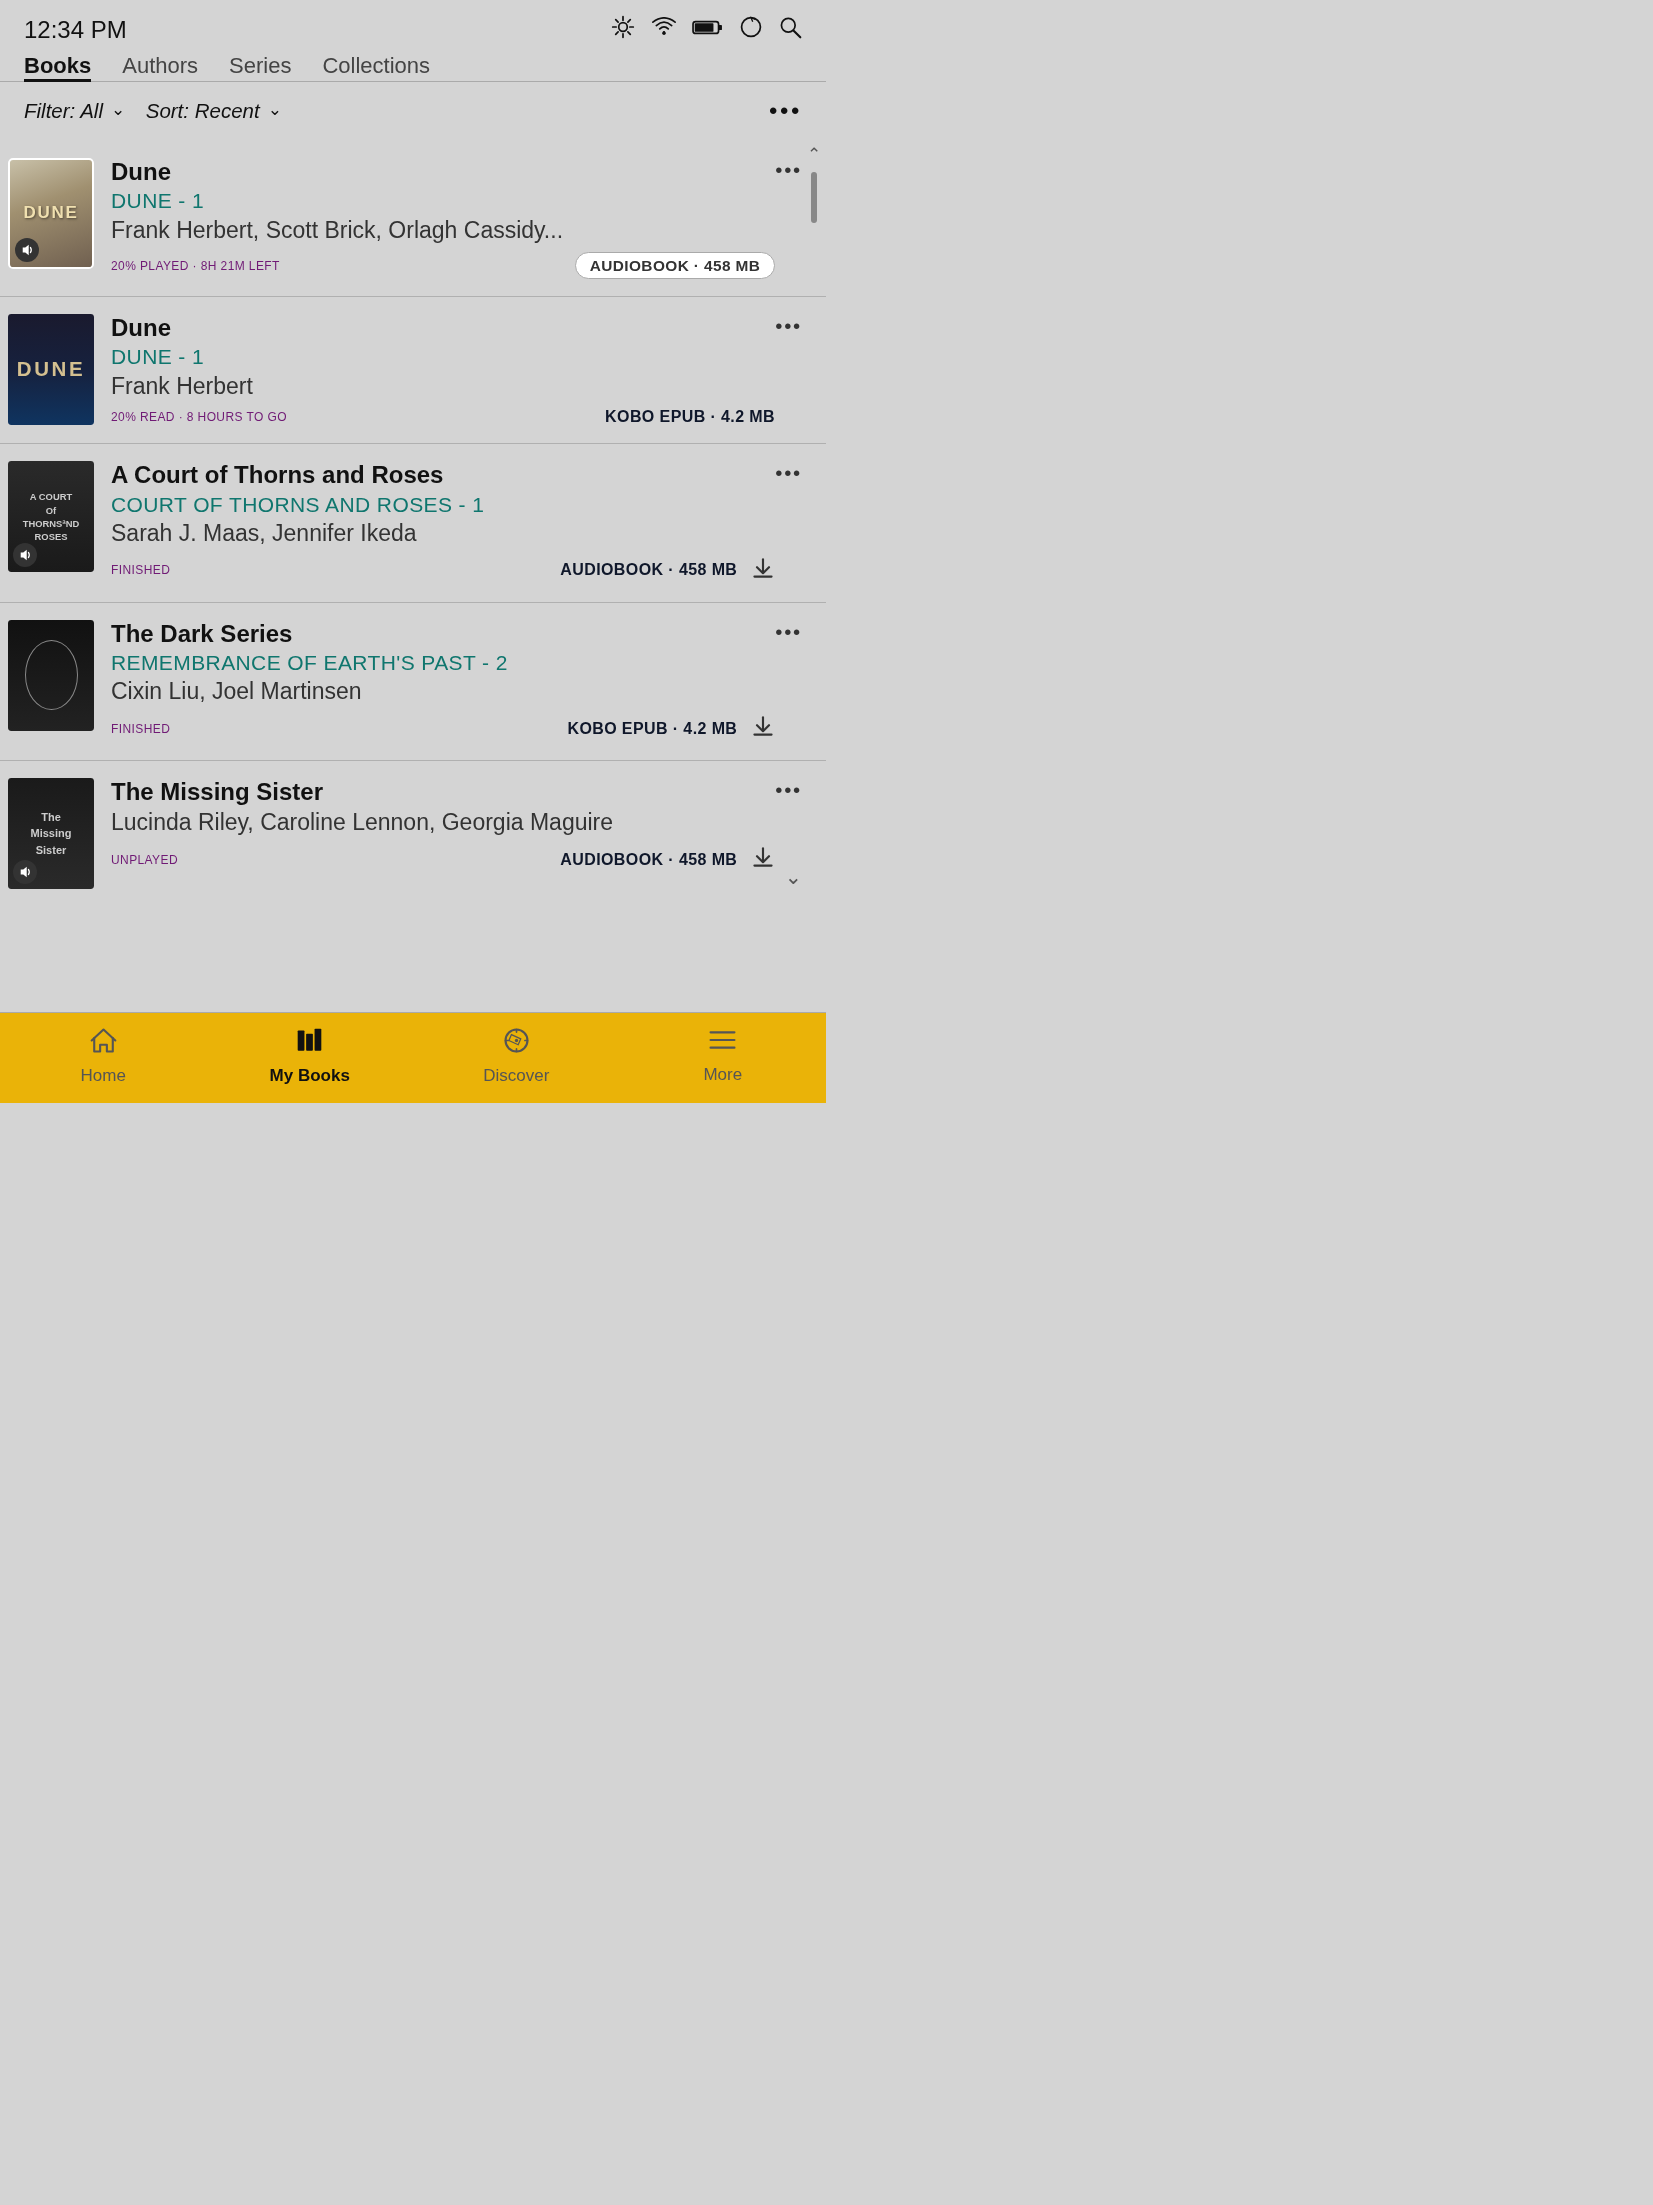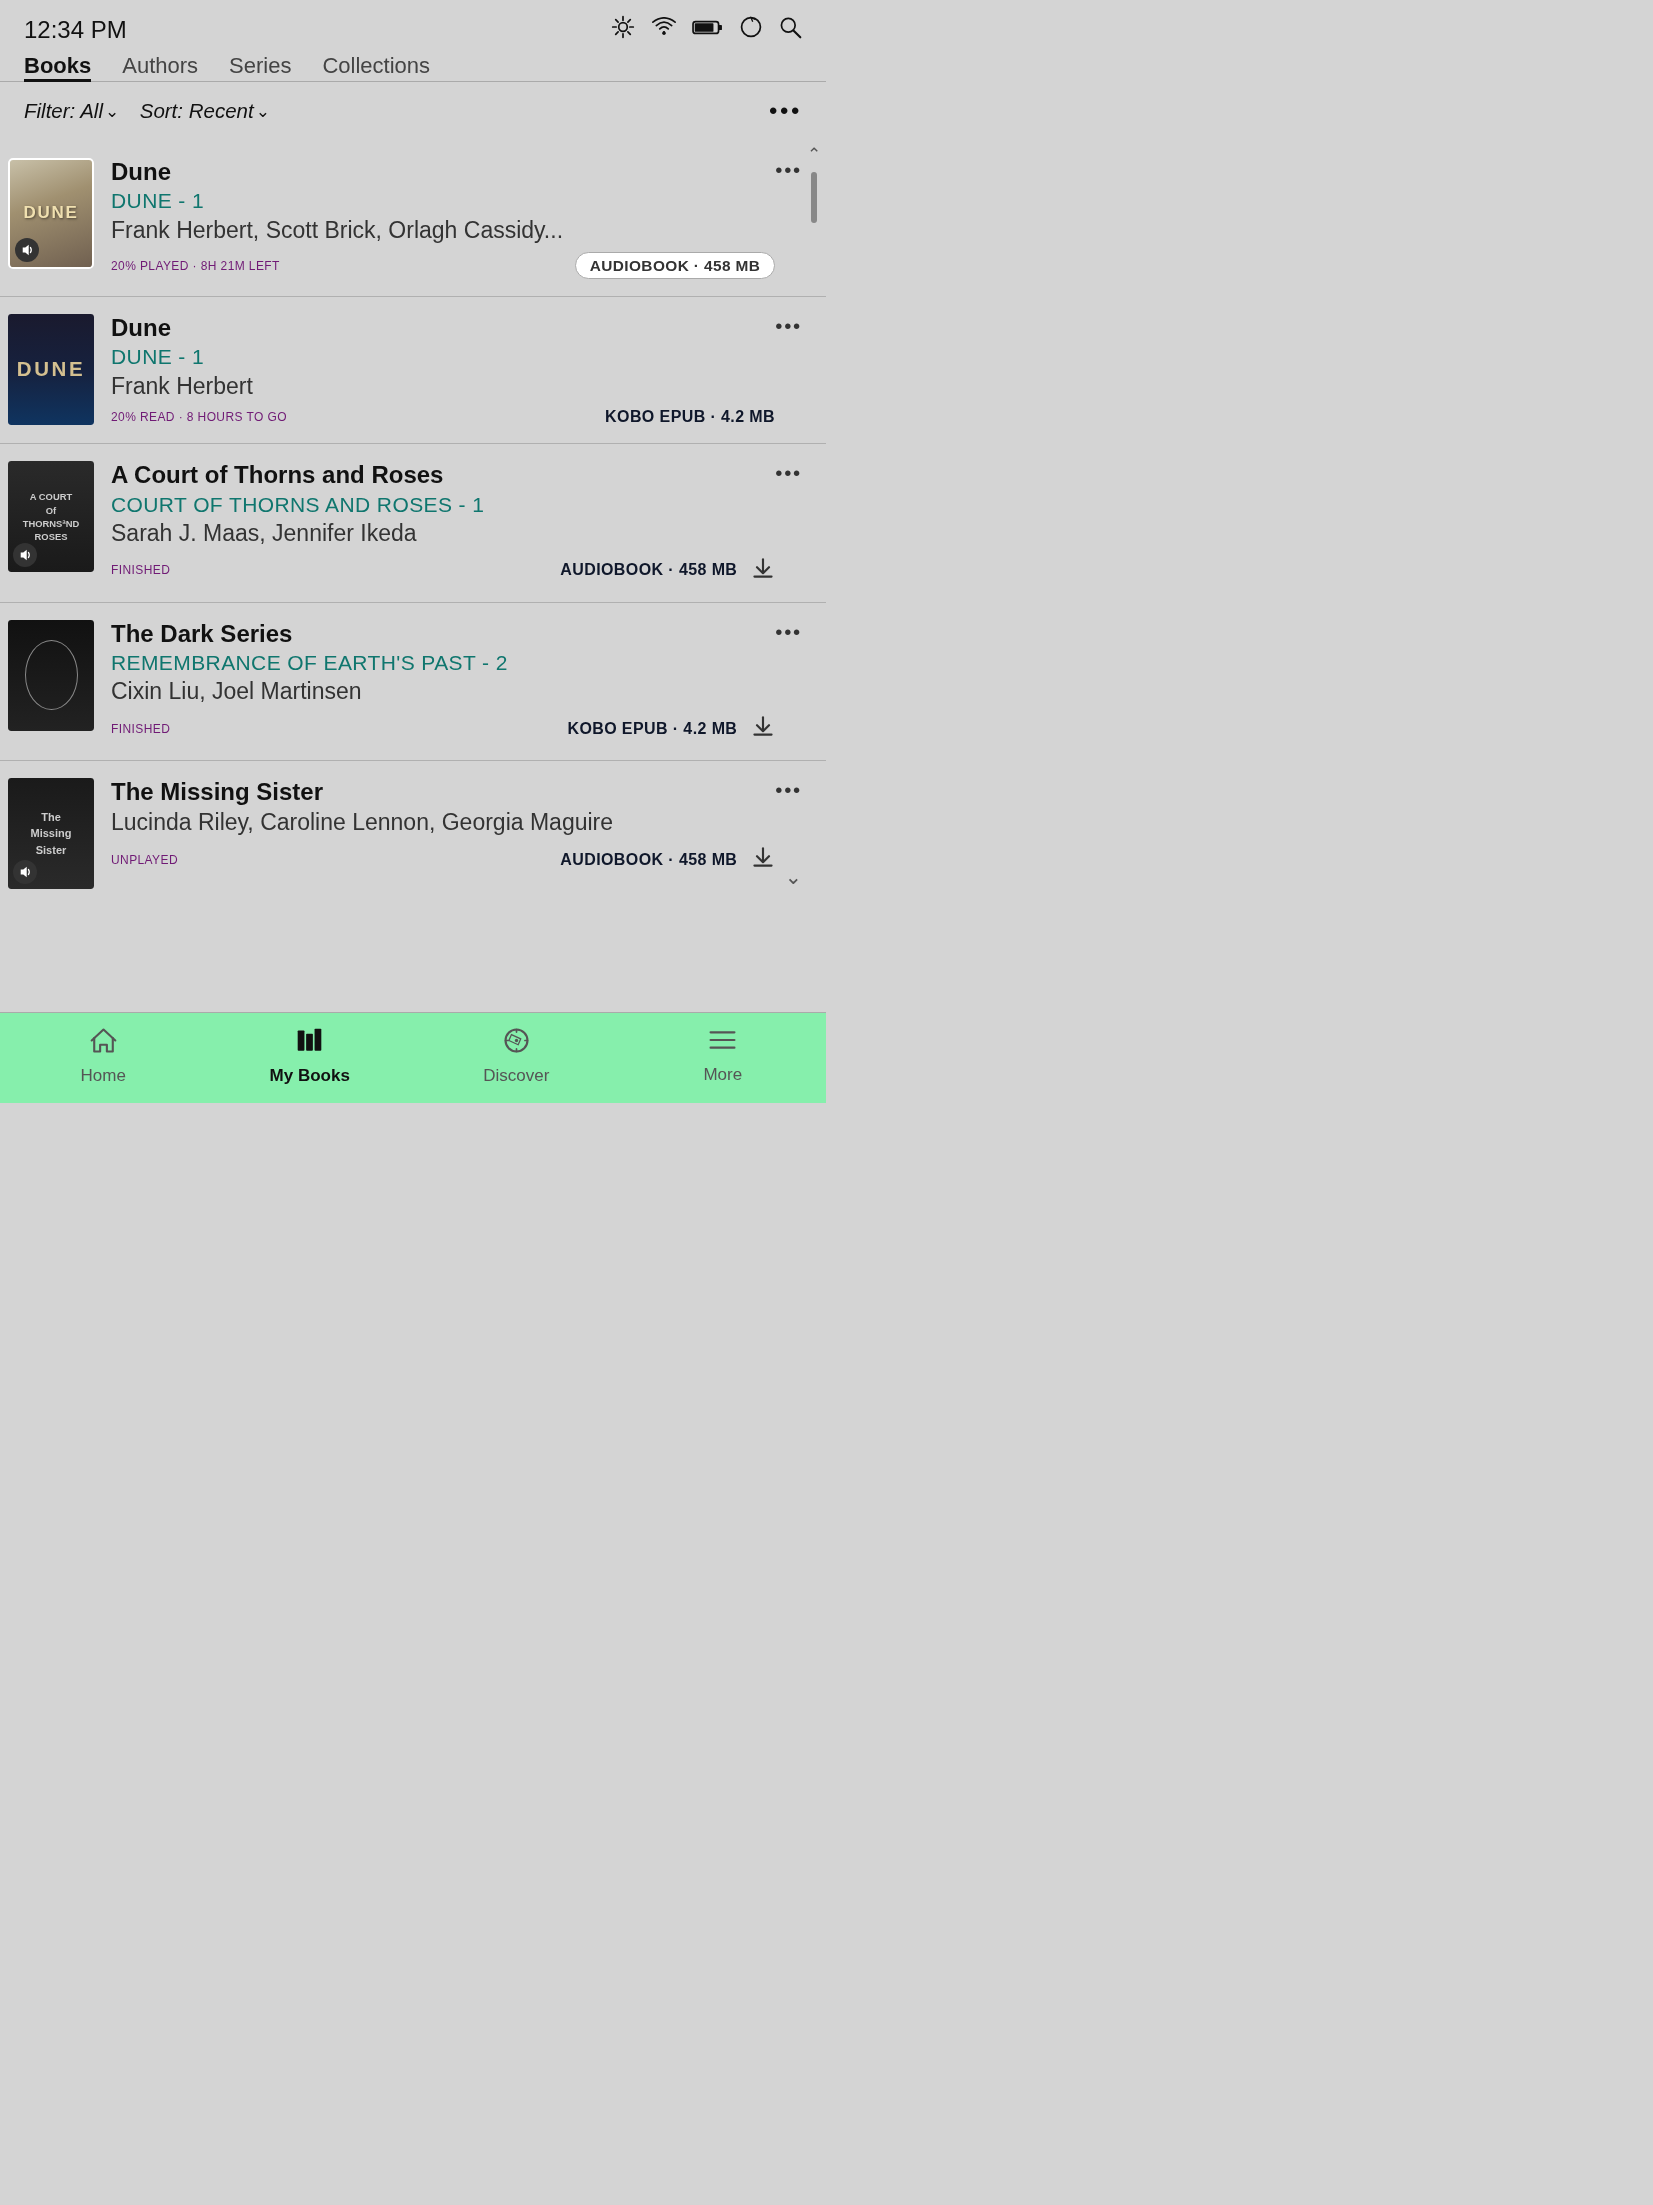--- a/index.html
+++ b/index.html
@@ -78,22 +78,21 @@
     }
     .filter-left {
       display: flex;
       gap: 20.5px;
     }
     .filter-btn {
       font-size: 20.5px;
       font-style: italic;
       color: #111;
       display: flex;
-      align-items: center;
-      gap: 2px;
+      gap: 8px;
       cursor: pointer;
     }
     .filter-btn .chevron {
       font-style: normal;
       font-size: 17px;
     }
     .more-btn {
       font-size: 24px;
       color: #111;
       letter-spacing: 2.6px;
@@ -310,21 +309,21 @@
       border-radius: 3.4px;
       margin: 6.8px 0;
     }
 
     
     .bottom-nav {
       display: flex;
       align-items: center;
       justify-content: space-around;
       padding: 13.7px 0 17px;
-      background: #86efac;
+      background: #eab308;
       border-top: 0.9px solid #aaa;
     }
     .nav-item {
       display: flex;
       flex-direction: column;
       align-items: center;
       gap: 5.1px;
       cursor: pointer;
       min-width: 103px;
     }

